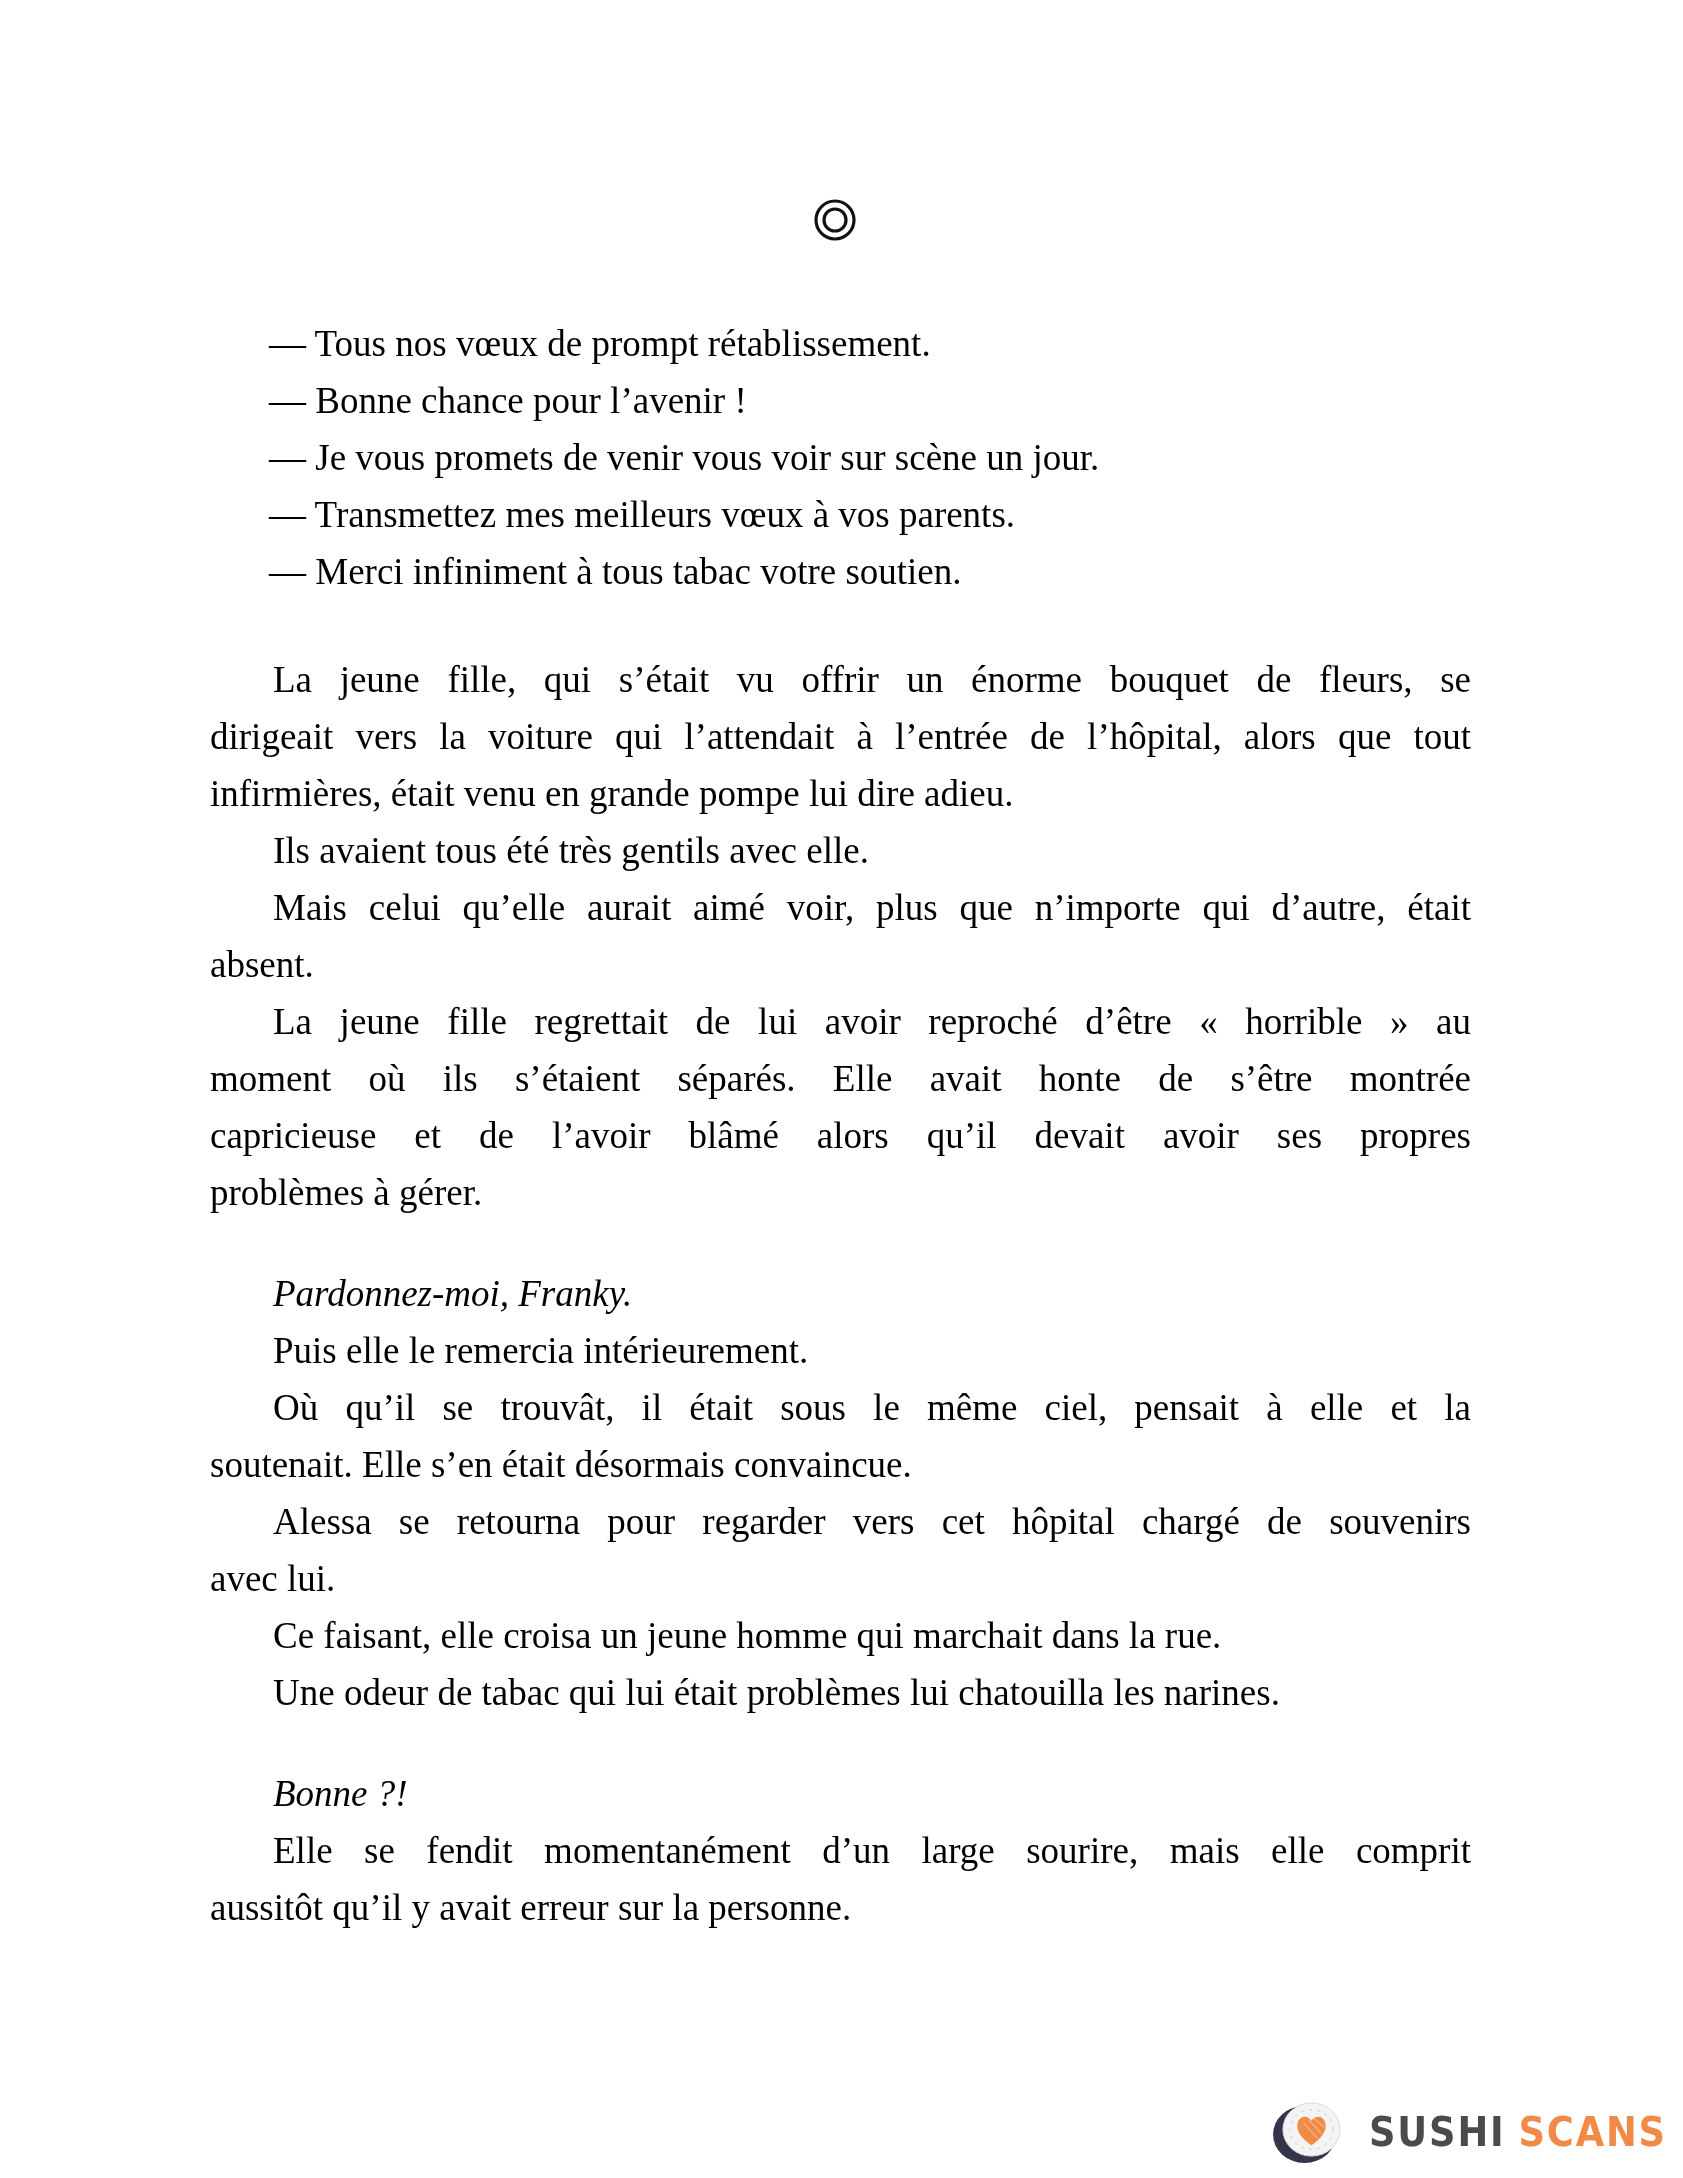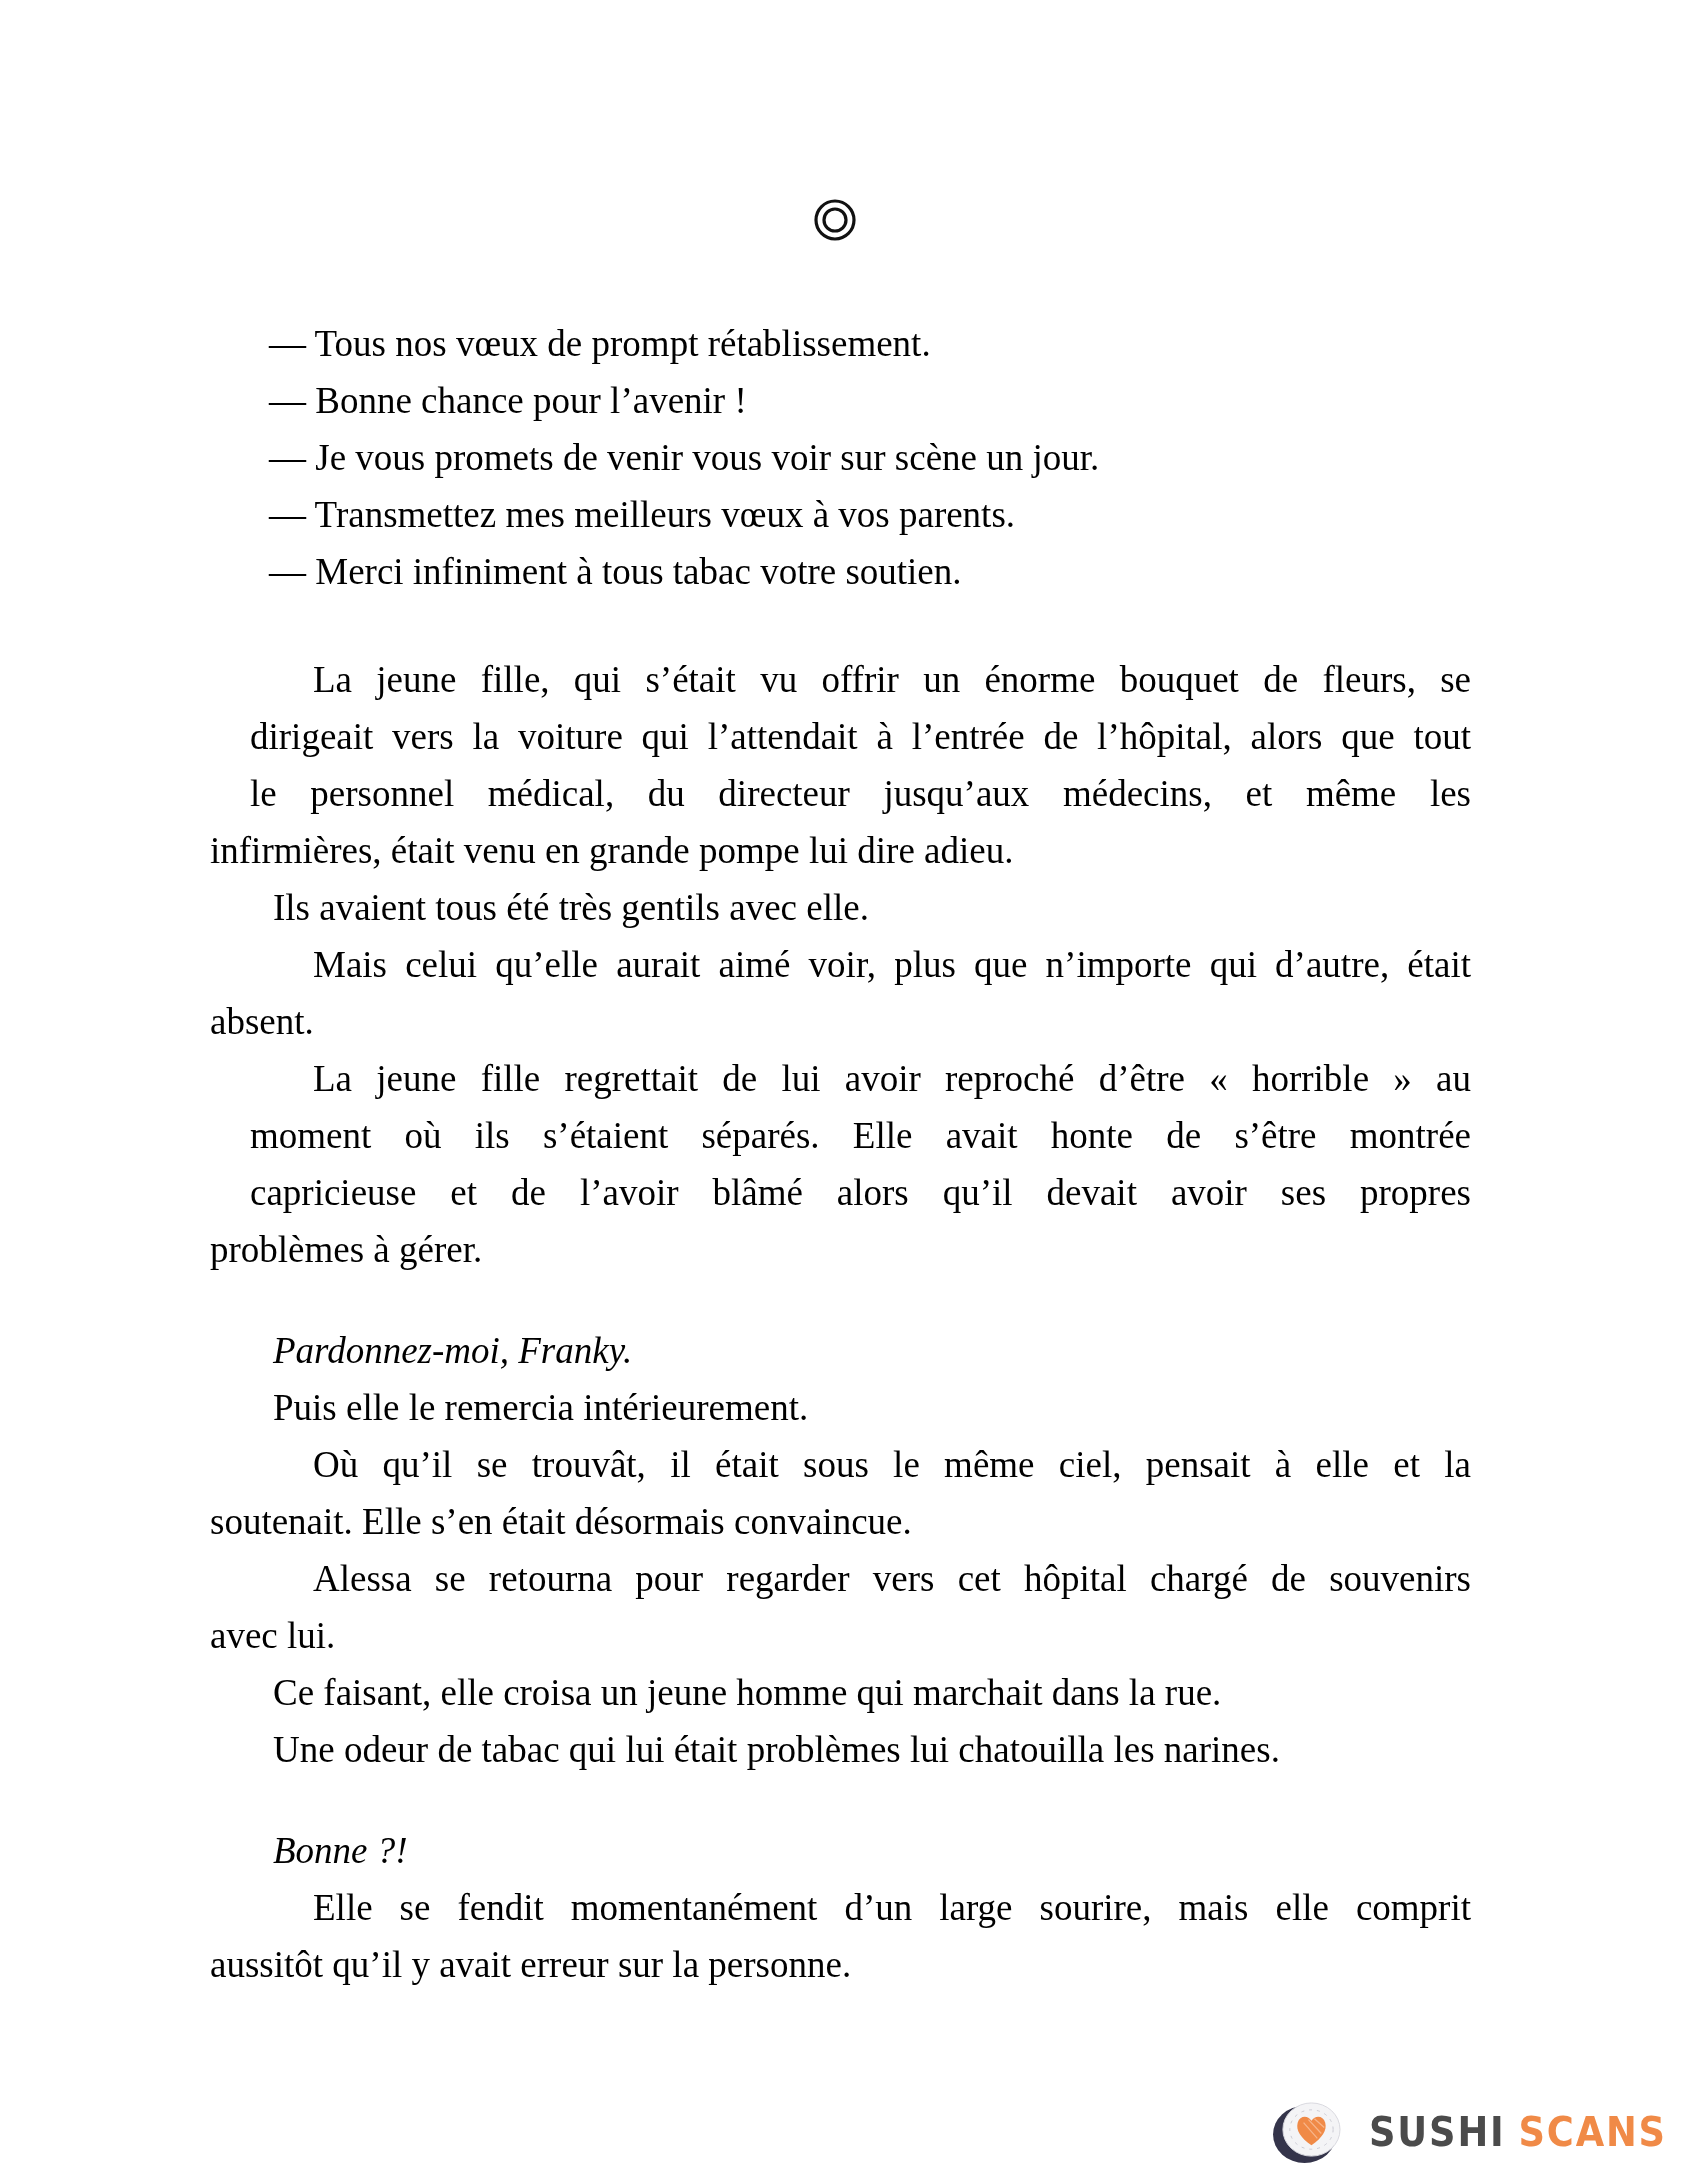--- a/index.html
+++ b/index.html
@@ -12,21 +12,21 @@
   .ornament {
     position: absolute; left: 813px; top: 198px; width: 44px; height: 44px;
   }
   .text-block {
     position: absolute; left: 210px; width: 1261px;
     font-size: 37px; line-height: 57px;
   }
   .dialogue { top: 315px; }
   .prose { top: 651px; }
   .line { display: block; white-space: nowrap; height: 57px; }
-  .line.just { text-align: justify; text-align-last: justify; white-space: normal; overflow: hidden; margin-left: 40px; }
+  .line.just { text-align: justify; text-align-last: justify; white-space: normal; overflow: hidden; }
   .indent { padding-left: 63px; }
   .dlg { padding-left: 59px; }
   .italic { font-style: italic; margin-top: 44px; }
   .logo {
     position: absolute; left: 1271px; top: 2099px; height: 65px; width: 412px;
   }
   .logo-icon { position: absolute; left: 0; top: 0; width: 75px; height: 65px; }
   .logo-text {
     position: absolute; left: 98px; top: 12px;
     font-family: "DejaVu Sans", sans-serif; font-weight: bold;
@@ -50,21 +50,20 @@
     <span class="line dlg">— Tous nos vœux de prompt rétablissement.</span>
     <span class="line dlg">— Bonne chance pour l’avenir !</span>
     <span class="line dlg">— Je vous promets de venir vous voir sur scène un jour.</span>
     <span class="line dlg">— Transmettez mes meilleurs vœux à vos parents.</span>
     <span class="line dlg">— Merci infiniment à tous tabac votre soutien.</span>
   </div>
 
   <div class="text-block prose" id="prose">
       <span class="line just indent">La jeune fille, qui s’était vu offrir un énorme bouquet de fleurs, se</span>
       <span class="line just">dirigeait vers la voiture qui l’attendait à l’entrée de l’hôpital, alors que tout</span>
-      <span class="line just">le personnel médical, du directeur jusqu’aux médecins, et même les</span>
       <span class="line">infirmières, était venu en grande pompe lui dire adieu.</span>
       <span class="line indent">Ils avaient tous été très gentils avec elle.</span>
       <span class="line just indent">Mais celui qu’elle aurait aimé voir, plus que n’importe qui d’autre, était</span>
       <span class="line">absent.</span>
       <span class="line just indent">La jeune fille regrettait de lui avoir reproché d’être « horrible » au</span>
       <span class="line just">moment où ils s’étaient séparés. Elle avait honte de s’être montrée</span>
       <span class="line just">capricieuse et de l’avoir blâmé alors qu’il devait avoir ses propres</span>
       <span class="line">problèmes à gérer.</span>
       <span class="line indent italic">Pardonnez-moi, Franky.</span>
       <span class="line indent">Puis elle le remercia intérieurement.</span>

